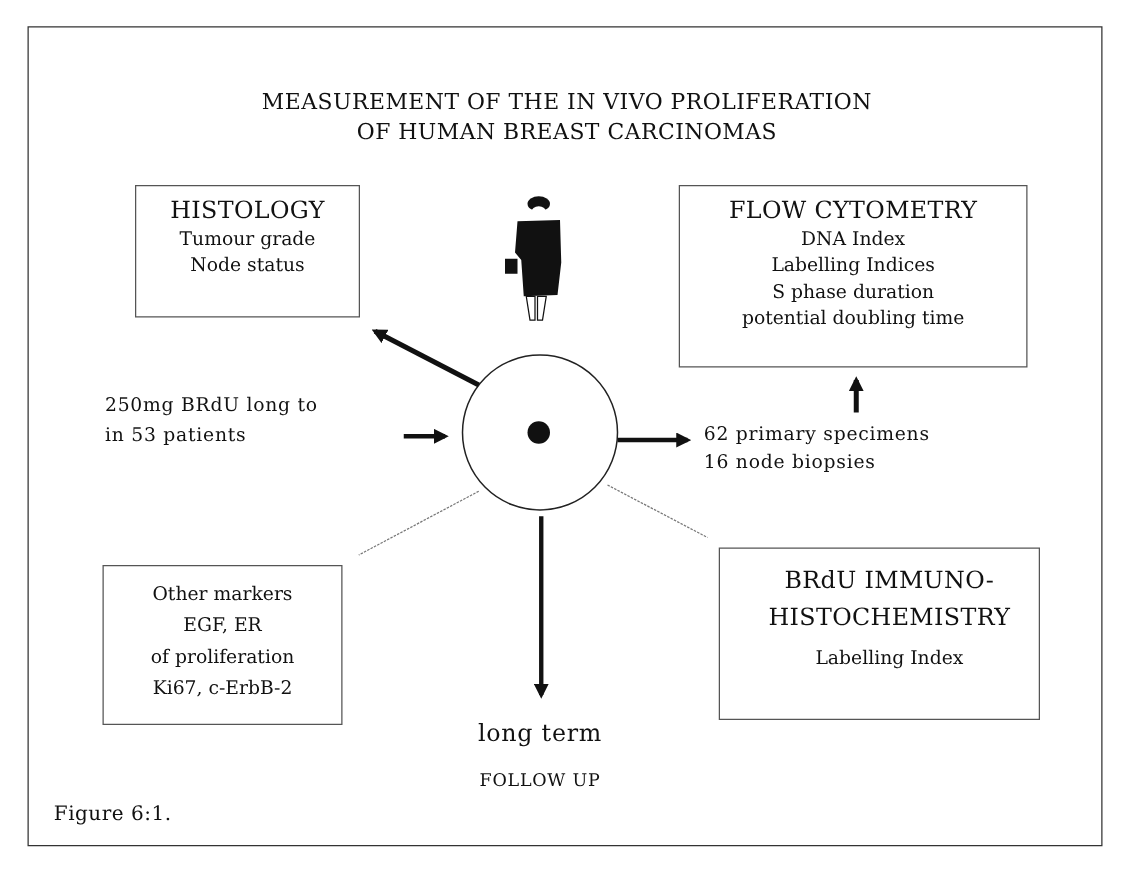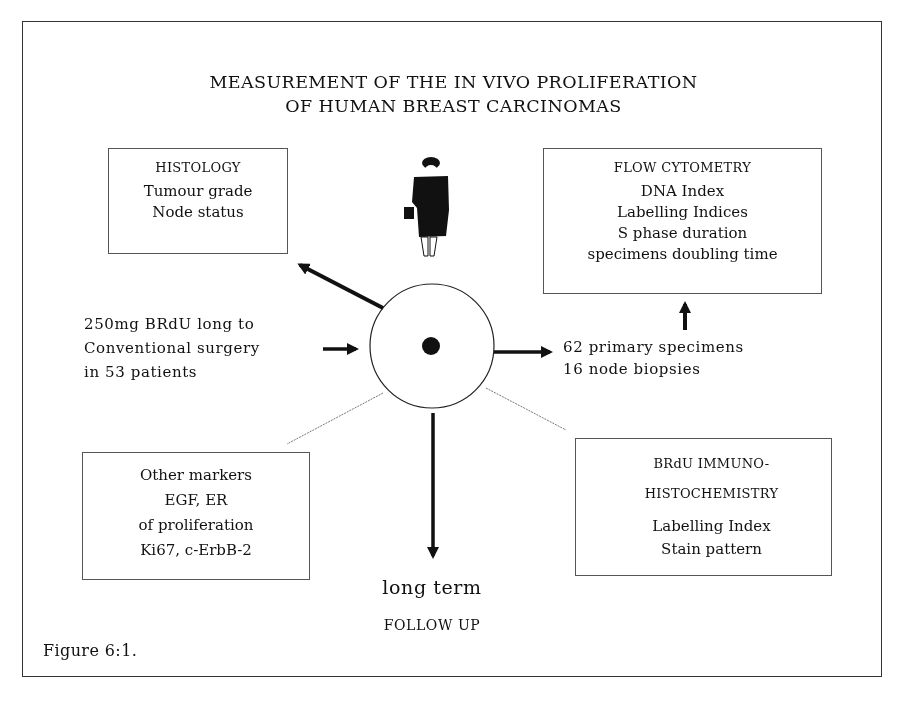--- a/index.html
+++ b/index.html
@@ -4,21 +4,21 @@
   <style>
     html, body { margin: 0; padding: 0; background: #ffffff; }
     body { width: 907px; height: 705px; position: relative; overflow: hidden;
            font-family: "DejaVu Serif", serif; color: #111111; }
     .frame { position: absolute; left: 22px; top: 21px; width: 860px; height: 656px;
              border: 1.5px solid #333333; box-sizing: border-box; }
     .title { position: absolute; left: 0; width: 907px; text-align: center;
              font-size: 17.5px; letter-spacing: 0.4px; line-height: 25px; }
     .box { position: absolute; border: 1.5px solid #555555; box-sizing: border-box;
            text-align: center; font-size: 15px; line-height: 21px; padding-top: 6px; }
-    .box .head { font-size: 13px; line-height: 26px; letter-spacing: 0.3px; }
+    .box .head { font-size: 19px; line-height: 26px; letter-spacing: 0.3px; }
     .txt { position: absolute; font-size: 15px; line-height: 21px; white-space: nowrap;
            letter-spacing: 0.6px; }
     svg.overlay { position: absolute; left: 0; top: 0; }
     .followup { position: absolute; left: 332px; width: 200px; text-align: center; }
     .followup .l1 { font-size: 19px; line-height: 26px; letter-spacing: 0.6px; }
     .followup .l2 { font-size: 14px; line-height: 26px; letter-spacing: 0.6px; margin-top: 12px; }
     .caption { position: absolute; left: 43px; top: 641px; font-size: 16px; letter-spacing: 0.4px; }
     .line { display: block; }
   </style>
 </head>
@@ -33,46 +33,44 @@
   <span class="line head">HISTOLOGY</span>
   <span class="line">Tumour grade</span>
   <span class="line">Node status</span>
 </div>
 
 <div class="box" style="left:543px; top:148px; width:279px; height:146px;">
   <span class="line head">FLOW CYTOMETRY</span>
   <span class="line">DNA Index</span>
   <span class="line">Labelling Indices</span>
   <span class="line">S phase duration</span>
-  <span class="line">specimens doubling time</span>
+  <span class="line">potential doubling time</span>
 </div>
 
 <div class="txt" style="left:84px; top:312px; line-height:24px;">
   <span class="line">250mg BRdU long to</span>
-  <span class="line">Conventional surgery</span>
   <span class="line">in 53 patients</span>
 </div>
 
 <div class="txt" style="left:563px; top:336px; line-height:22px;">
   <span class="line">62 primary specimens</span>
   <span class="line">16 node biopsies</span>
 </div>
 
-<div class="box" style="left:82px; top:452px; width:228px; height:128px; padding-top:10px; line-height:25px;">
+<div class="box" style="left:82px; top:452px; width:192px; height:128px; padding-top:10px; line-height:25px;">
   <span class="line">Other markers</span>
   <span class="line">EGF, ER</span>
   <span class="line">of proliferation</span>
   <span class="line">Ki67, c-ErbB-2</span>
 </div>
 
 <div class="box" style="left:575px; top:438px; width:257px; height:138px; padding-top:10px;padding-left:16px;">
   <span class="line head" style="line-height:30px;">BRdU IMMUNO-</span>
   <span class="line head" style="line-height:30px; margin-bottom:6px;">HISTOCHEMISTRY</span>
   <span class="line" style="line-height:23px;">Labelling Index</span>
-  <span class="line" style="line-height:23px;">Stain pattern</span>
 </div>
 
 <div class="followup" style="top:574px;">
   <span class="line l1">long term</span>
   <span class="line l2">FOLLOW UP</span>
 </div>
 
 <div class="caption">Figure 6:1.</div>
 
 <svg class="overlay" width="907" height="705" viewBox="0 0 907 705">

